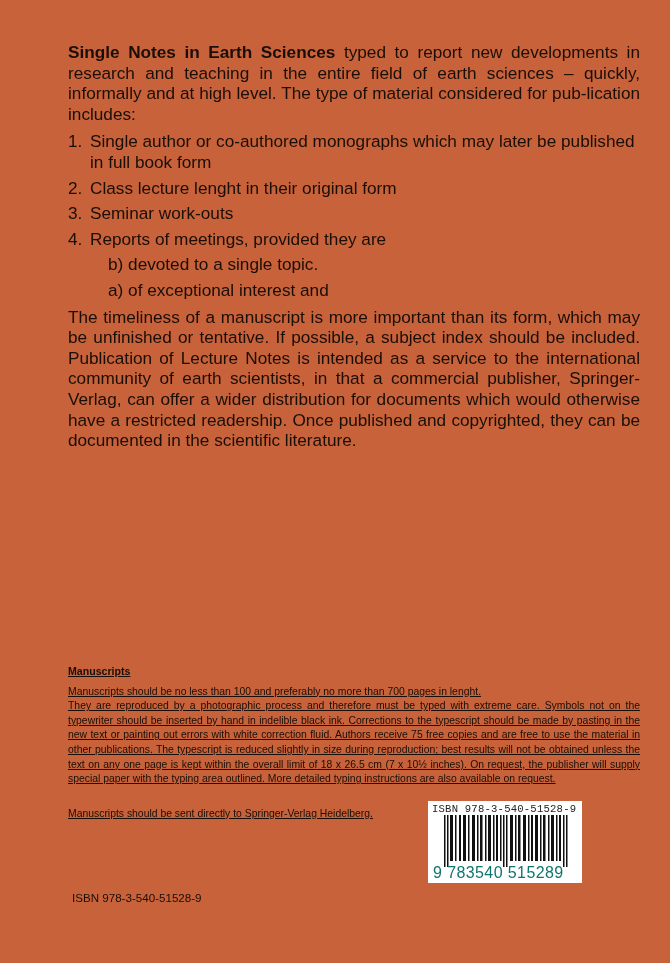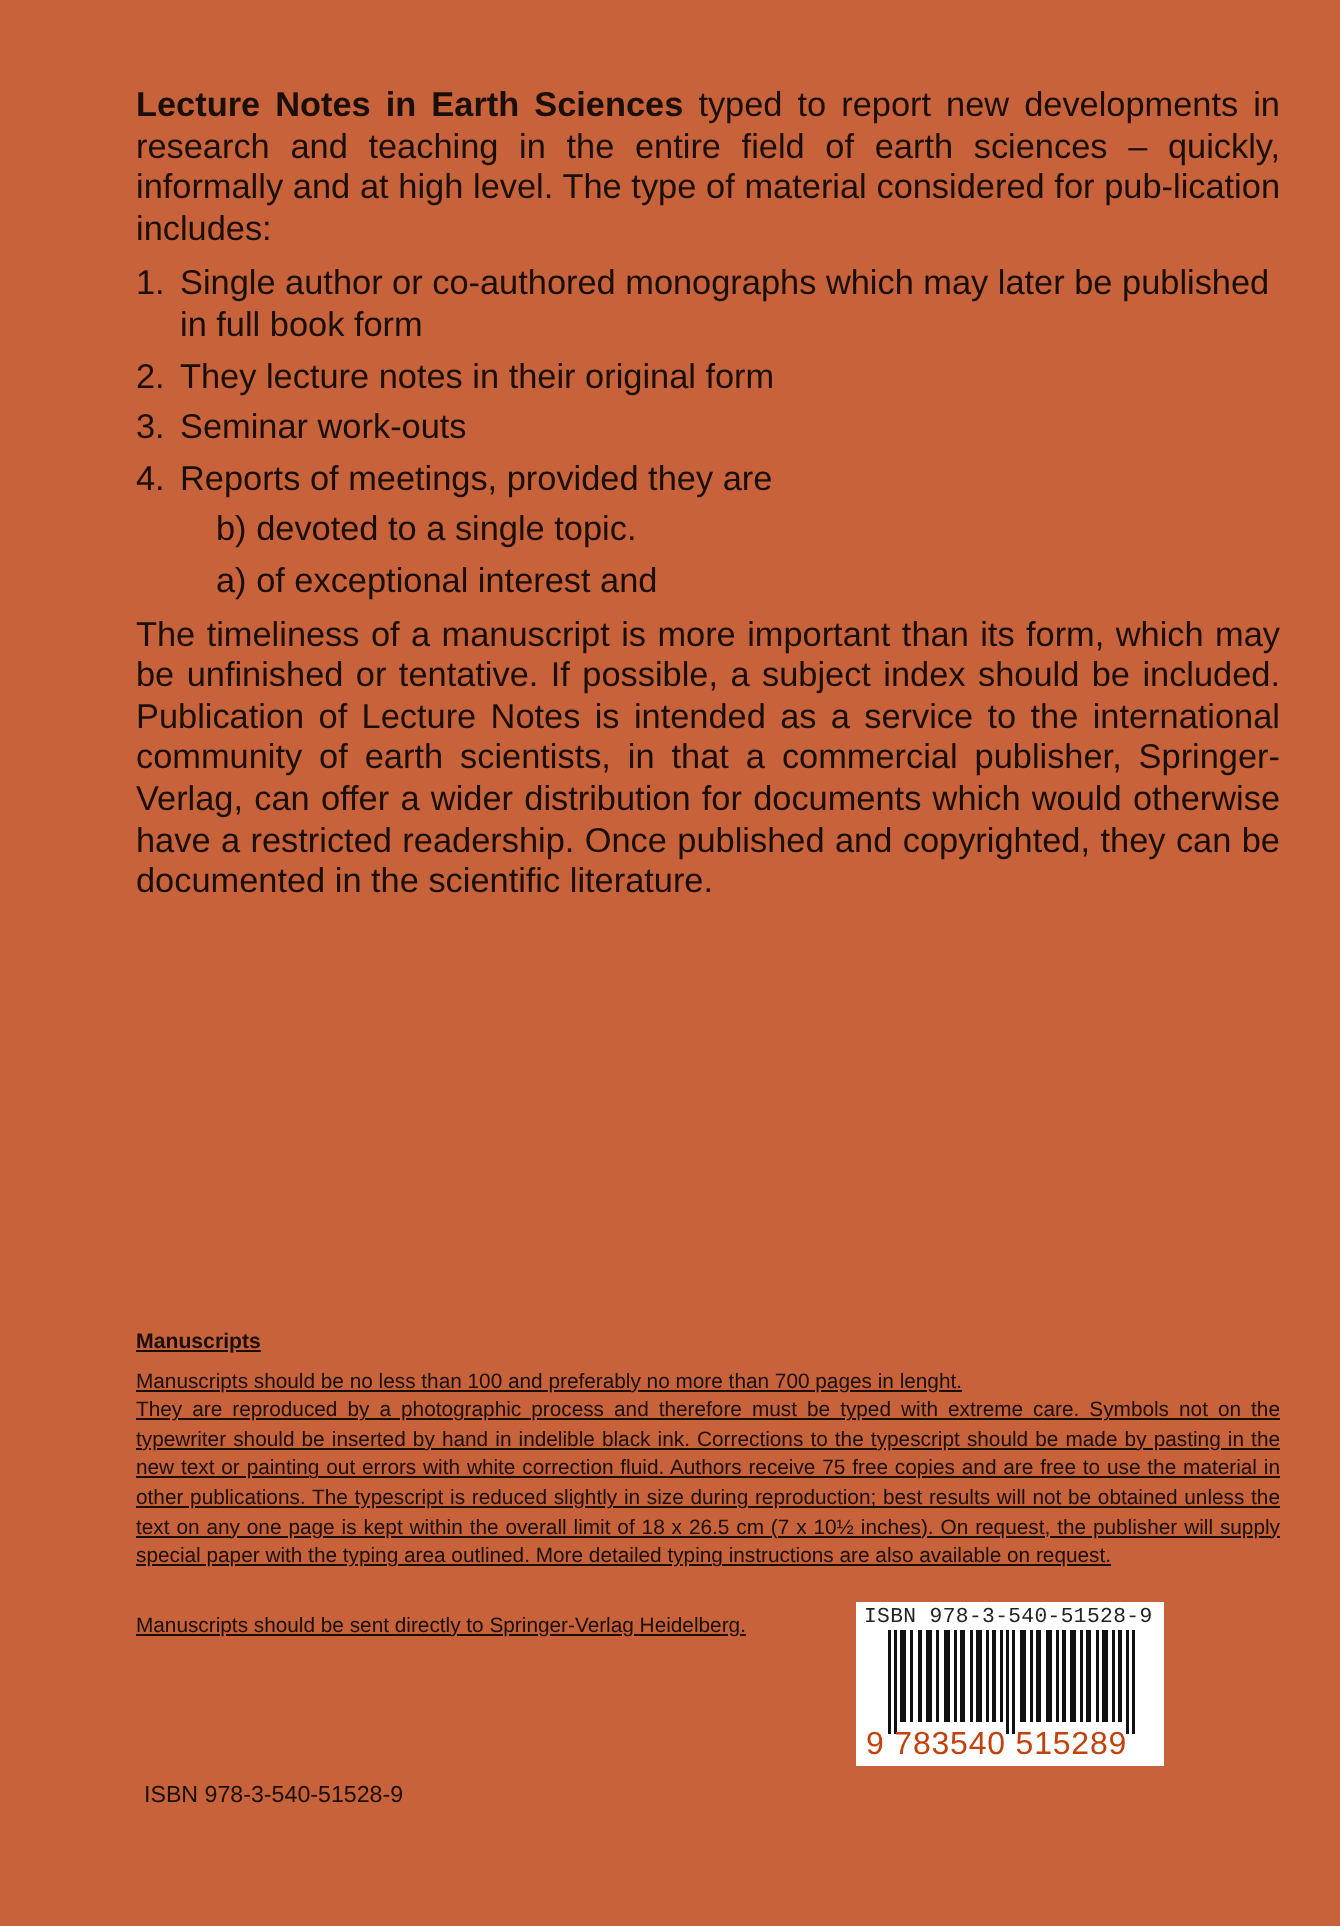--- a/index.html
+++ b/index.html
@@ -36,36 +36,36 @@
     background: #ffffff;
   }
   .barcode .isbn-top {
     position: absolute; left: 4px; top: 2px; width: 148px;
     font-family: "Liberation Mono", "DejaVu Sans Mono", monospace;
     font-size: 10.6px; color: #222; letter-spacing: 0.2px; white-space: nowrap;
   }
   .barcode svg { position: absolute; left: 0; top: 14px; }
   .barcode .digits {
     position: absolute; left: 5px; top: 63px;
-    font-family: "Liberation Sans", sans-serif; font-size: 16px; color: #c2410c;
+    font-family: "Liberation Sans", sans-serif; font-size: 16px; color: #0f766e;
     white-space: nowrap; letter-spacing: 0.4px;
   }
   .isbn-bottom {
     position: absolute; left: 72px; top: 891px;
     font-size: 11.6px; color: #1a0e08;
   }
 </style>
 </head>
 <body>
 
 <div class="main">
-  <p><span class="title">Lecture Notes in Earth Sciences</span><span> typed to report new developments in research and teaching in the entire field of earth sciences – quickly, informally and at high level. The type of material considered for pub-lication includes:</span></p>
+  <p><span class="title">Single Notes in Earth Sciences</span><span> typed to report new developments in research and teaching in the entire field of earth sciences – quickly, informally and at high level. The type of material considered for pub-lication includes:</span></p>
   <ul class="list">
     <li><span class="num">1.</span><span>Single author or co-authored monographs which may later be published in full book form</span></li>
-    <li><span class="num">2.</span><span>They lecture notes in their original form</span></li>
+    <li><span class="num">2.</span><span>Class lecture lenght in their original form</span></li>
     <li><span class="num">3.</span><span>Seminar work-outs</span></li>
     <li><span class="num">4.</span><span>Reports of meetings, provided they are</span>
       <ul class="sublist">
         <li><span>b)</span> <span>devoted to a single topic.</span></li>
         <li><span>a)</span> <span>of exceptional interest and</span></li>
       </ul>
     </li>
   </ul>
   <p class="para2">The timeliness of a manuscript is more important than its form, which may be unfinished or tentative. If possible, a subject index should be included. Publication of Lecture Notes is intended as a service to the international community of earth scientists, in that a commercial publisher, Springer-Verlag, can offer a wider distribution for documents which would otherwise have a restricted readership. Once published and copyrighted, they can be documented in the scientific literature.</p>
 </div>

